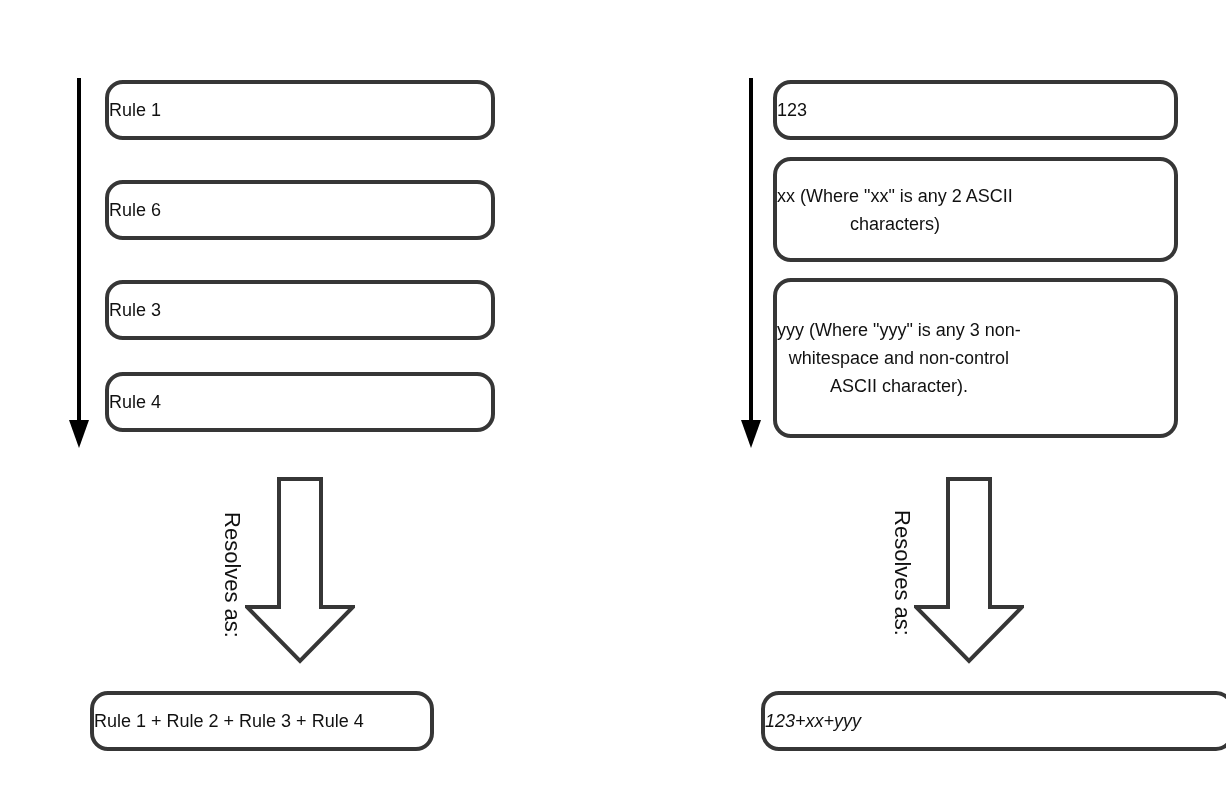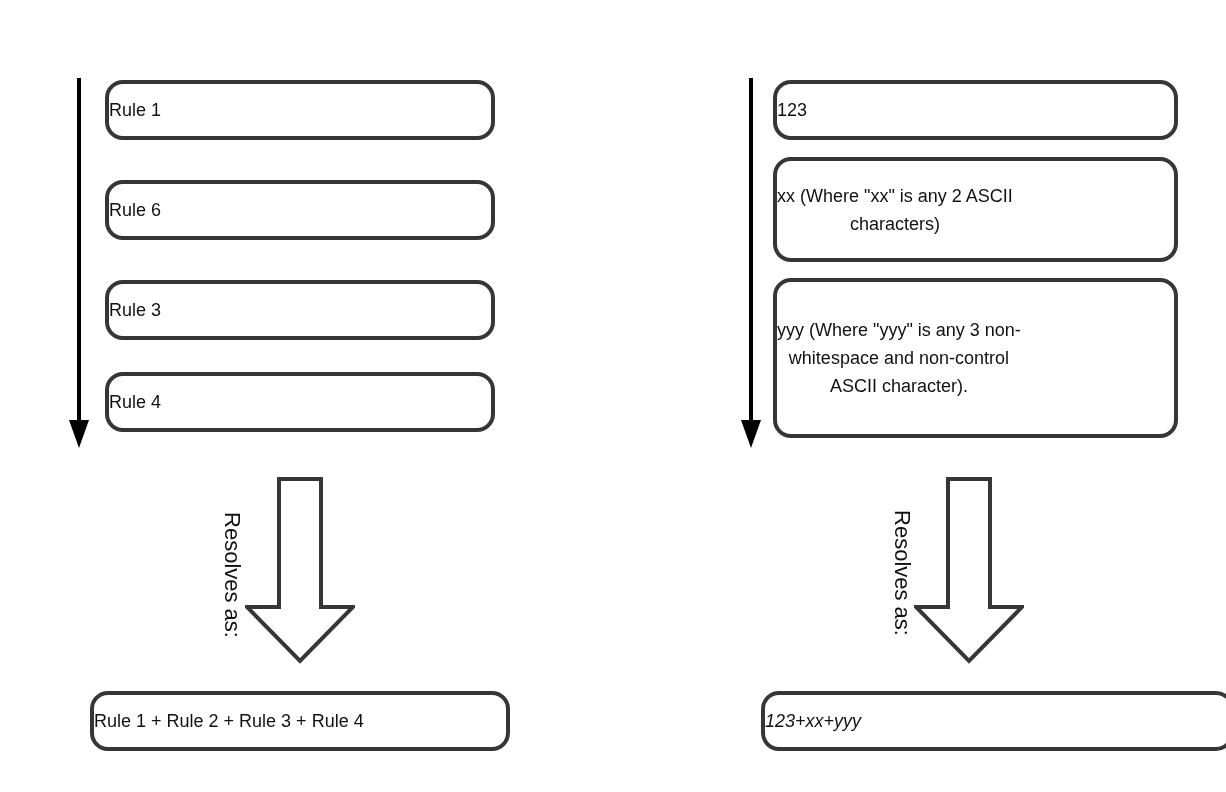--- a/index.html
+++ b/index.html
@@ -30,21 +30,21 @@
     line-height: 28px;
     white-space: pre-line;
     color: #111111;
   }
   
   .l-col .rule { left: 105px; width: 390px; height: 60px; }
   .l-rule-0 { top: 80px; }
   .l-rule-1 { top: 180px; }
   .l-rule-2 { top: 280px; }
   .l-rule-3 { top: 372px; }
-  .l-result { left: 90px; top: 691px; width: 420px; height: 60px; }
+  .l-result { left: 90px; top: 691px; width: 344px; height: 60px; }
   
   .r-col .rule { left: 773px; width: 405px; }
   .r-rule-0 { top: 80px;  height: 60px; }
   .r-rule-1 { top: 157px; height: 105px; }
   .r-rule-2 { top: 278px; height: 160px; }
   .r-result { left: 761px; top: 691px; width: 473px; height: 60px; font-style: italic; }
 
   .thin-arrow {
     position: absolute;
     top: 74px;

